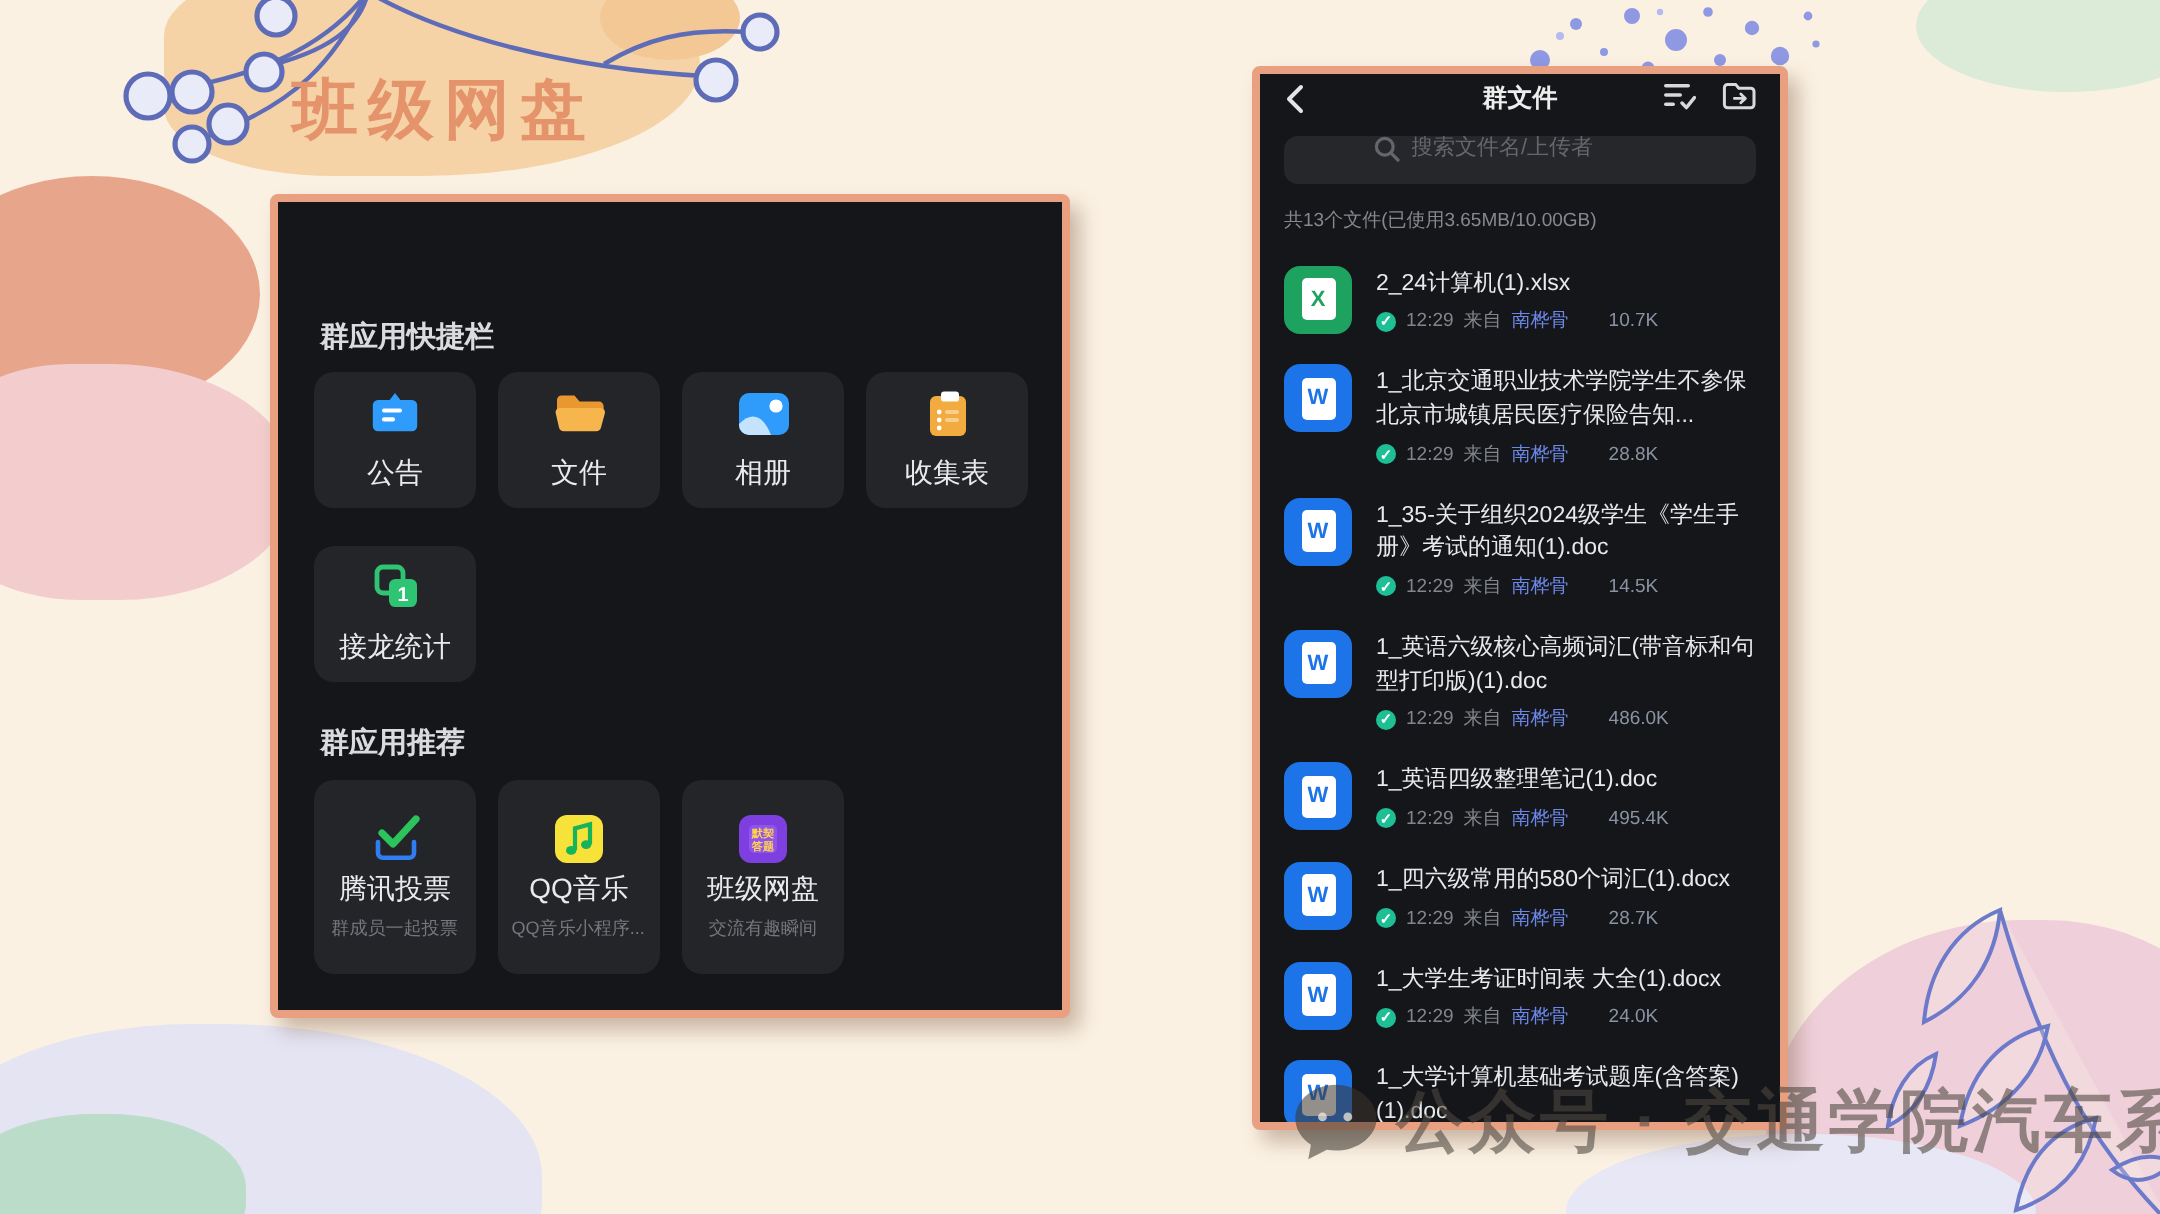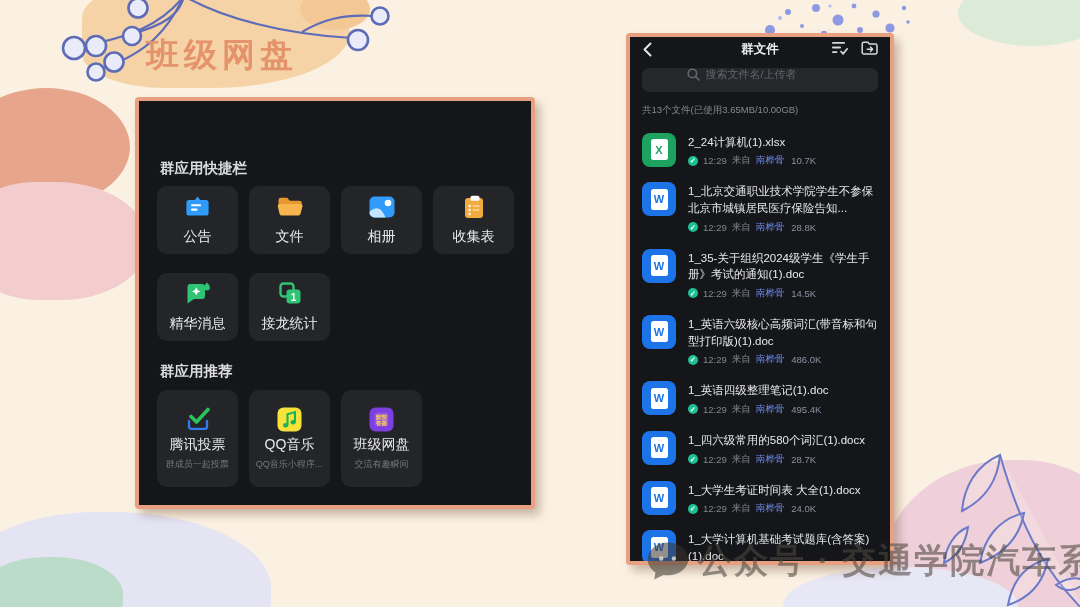--- a/index.html
+++ b/index.html
@@ -71,21 +71,21 @@
   .ficon .page { width:17px; height:21px; background:#fff; border-radius:2.5px;
     display:flex; align-items:center; justify-content:center; font-weight:800; font-size:11px; }
   .ficon.excel .page { color:#1ea25f; }
   .ficon.word  .page { color:#1c74e8; }
   .fbody { flex:1; min-width:0; padding-top:1px; }
   .fname { font-size:11.5px; color:#e8e9eb; line-height:1.45; word-break:break-all; }
   .fmeta { margin-top:4px; display:flex; align-items:center; gap:5px; font-size:9.5px; color:#82858c; }
   .chk { width:10px; height:10px; border-radius:50%; background:#1fbf96; color:#fff;
     font-size:7.5px; display:flex; align-items:center; justify-content:center; font-weight:700; }
   .fuploader { color:#6b87e8;text-align:center; }
-  .fsize { color:#8a93a3; margin-left:2px; }
+  .fsize { color:#8a93a3; margin-left:15px; }
 
   
   .watermark { position:absolute; left:646px; top:538px; z-index:5;
     display:flex; align-items:center; gap:8px;
     color:rgba(78,70,63,.58); font-size:34px; font-weight:700; letter-spacing:2px; white-space:nowrap; }
 </style>
 </head>
 <body>
 
 <div class="slide">
@@ -203,30 +203,20 @@
             <rect x="9.5" y="14" width="7" height="2" rx="1" fill="#f8cf8d"></rect>
           </svg>
         </span>
         <span class="lbl">收集表</span>
       </div>
     </div>
 
     <div class="app-row row-quick2">
       <div class="app-card">
         <span class="ic">
-          <svg width="26" height="24" viewBox="0 0 26 24">
-            <path d="M2.5 5 a3 3 0 0 1 3-3 h11.5 a3 3 0 0 1 3 3 v9 a3 3 0 0 1 -3 3 H9 l-6.5 4.5 Z" fill="#2ec474"></path>
-            <path d="M11.2 5.2 l1.3 2.9 2.9 1.3 -2.9 1.3 -1.3 2.9 -1.3 -2.9 -2.9 -1.3 2.9 -1.3 Z" fill="#fff"></path>
-            <path d="M22 0.5 c1.9 2.1 2.9 3.6 2.9 5 a2.9 2.9 0 1 1 -5.8 0 c0-1.4 1-2.9 2.9-5 Z" fill="#2ec474"></path>
-          </svg>
-        </span>
-        <span class="lbl">精华消息</span>
-      </div>
-      <div class="app-card">
-        <span class="ic">
           <svg width="24" height="24" viewBox="0 0 24 24">
             <rect x="2.5" y="1.5" width="13" height="13" rx="3" fill="none" stroke="#2ec474" stroke-width="2.4"></rect>
             <rect x="8.5" y="7.5" width="14" height="14" rx="3.2" fill="#2ec474"></rect>
             <text x="15.5" y="18.5" text-anchor="middle" font-size="10" font-weight="bold" fill="#ffffff">1</text>
           </svg>
         </span>
         <span class="lbl">接龙统计</span>
       </div>
     </div>
 

